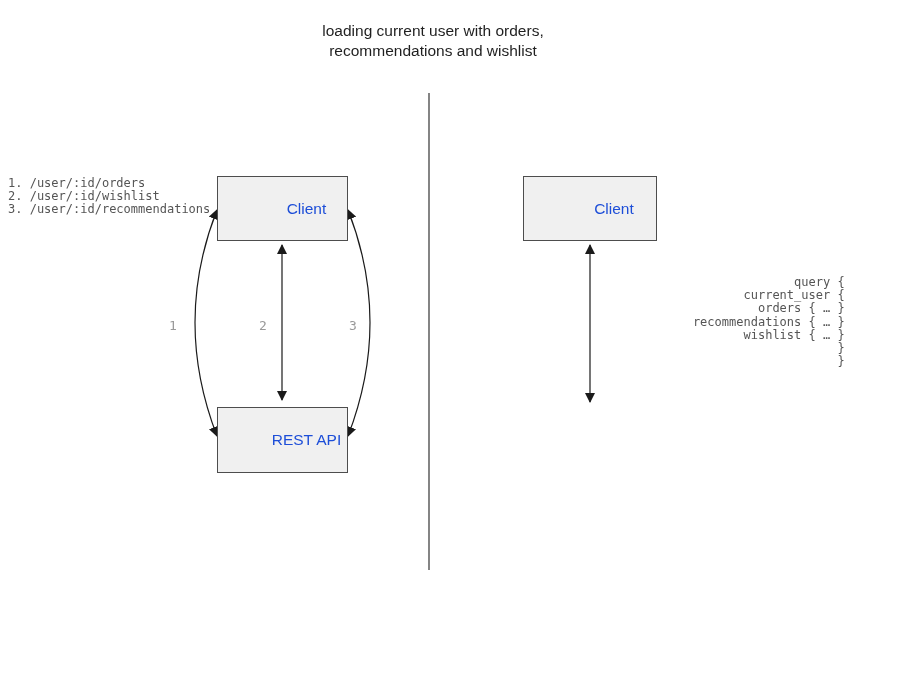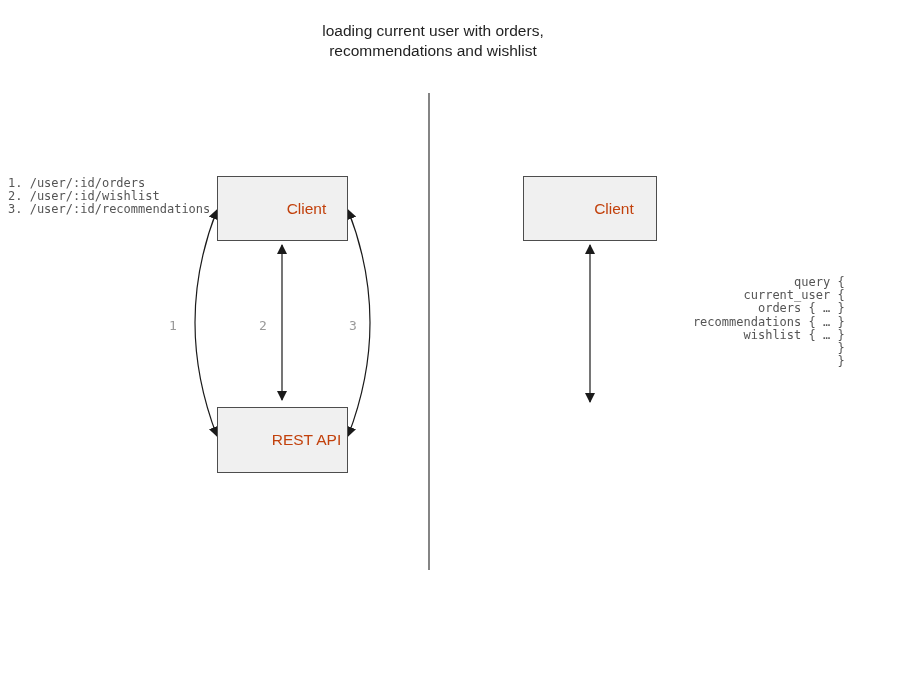--- a/index.html
+++ b/index.html
@@ -35,21 +35,21 @@
     pointer-events: none;
   }
   .box {
     position: absolute;
     background: #f0f0f0;
     border: 1px solid #4d4d4d;
     display: flex;
     align-items: center;
     justify-content: center;
     font-size: 15.5px;
-    color: #c2410c;
+    color: #1d4ed8;
     box-sizing: border-box;
     padding-left: 48px;
   }
   .box-client-left  { left: 217px; top: 176px; width: 131px; height: 65px; }
   .box-rest         { left: 217px; top: 407px; width: 131px; height: 66px; text-align: center; }
   .box-client-right { left: 523px; top: 176px; width: 134px; height: 65px; }
   .box-graphql      { left: 523px; top: 407px; width: 134px; height: 66px; }
   .code {
     position: absolute;
     margin: 0;

